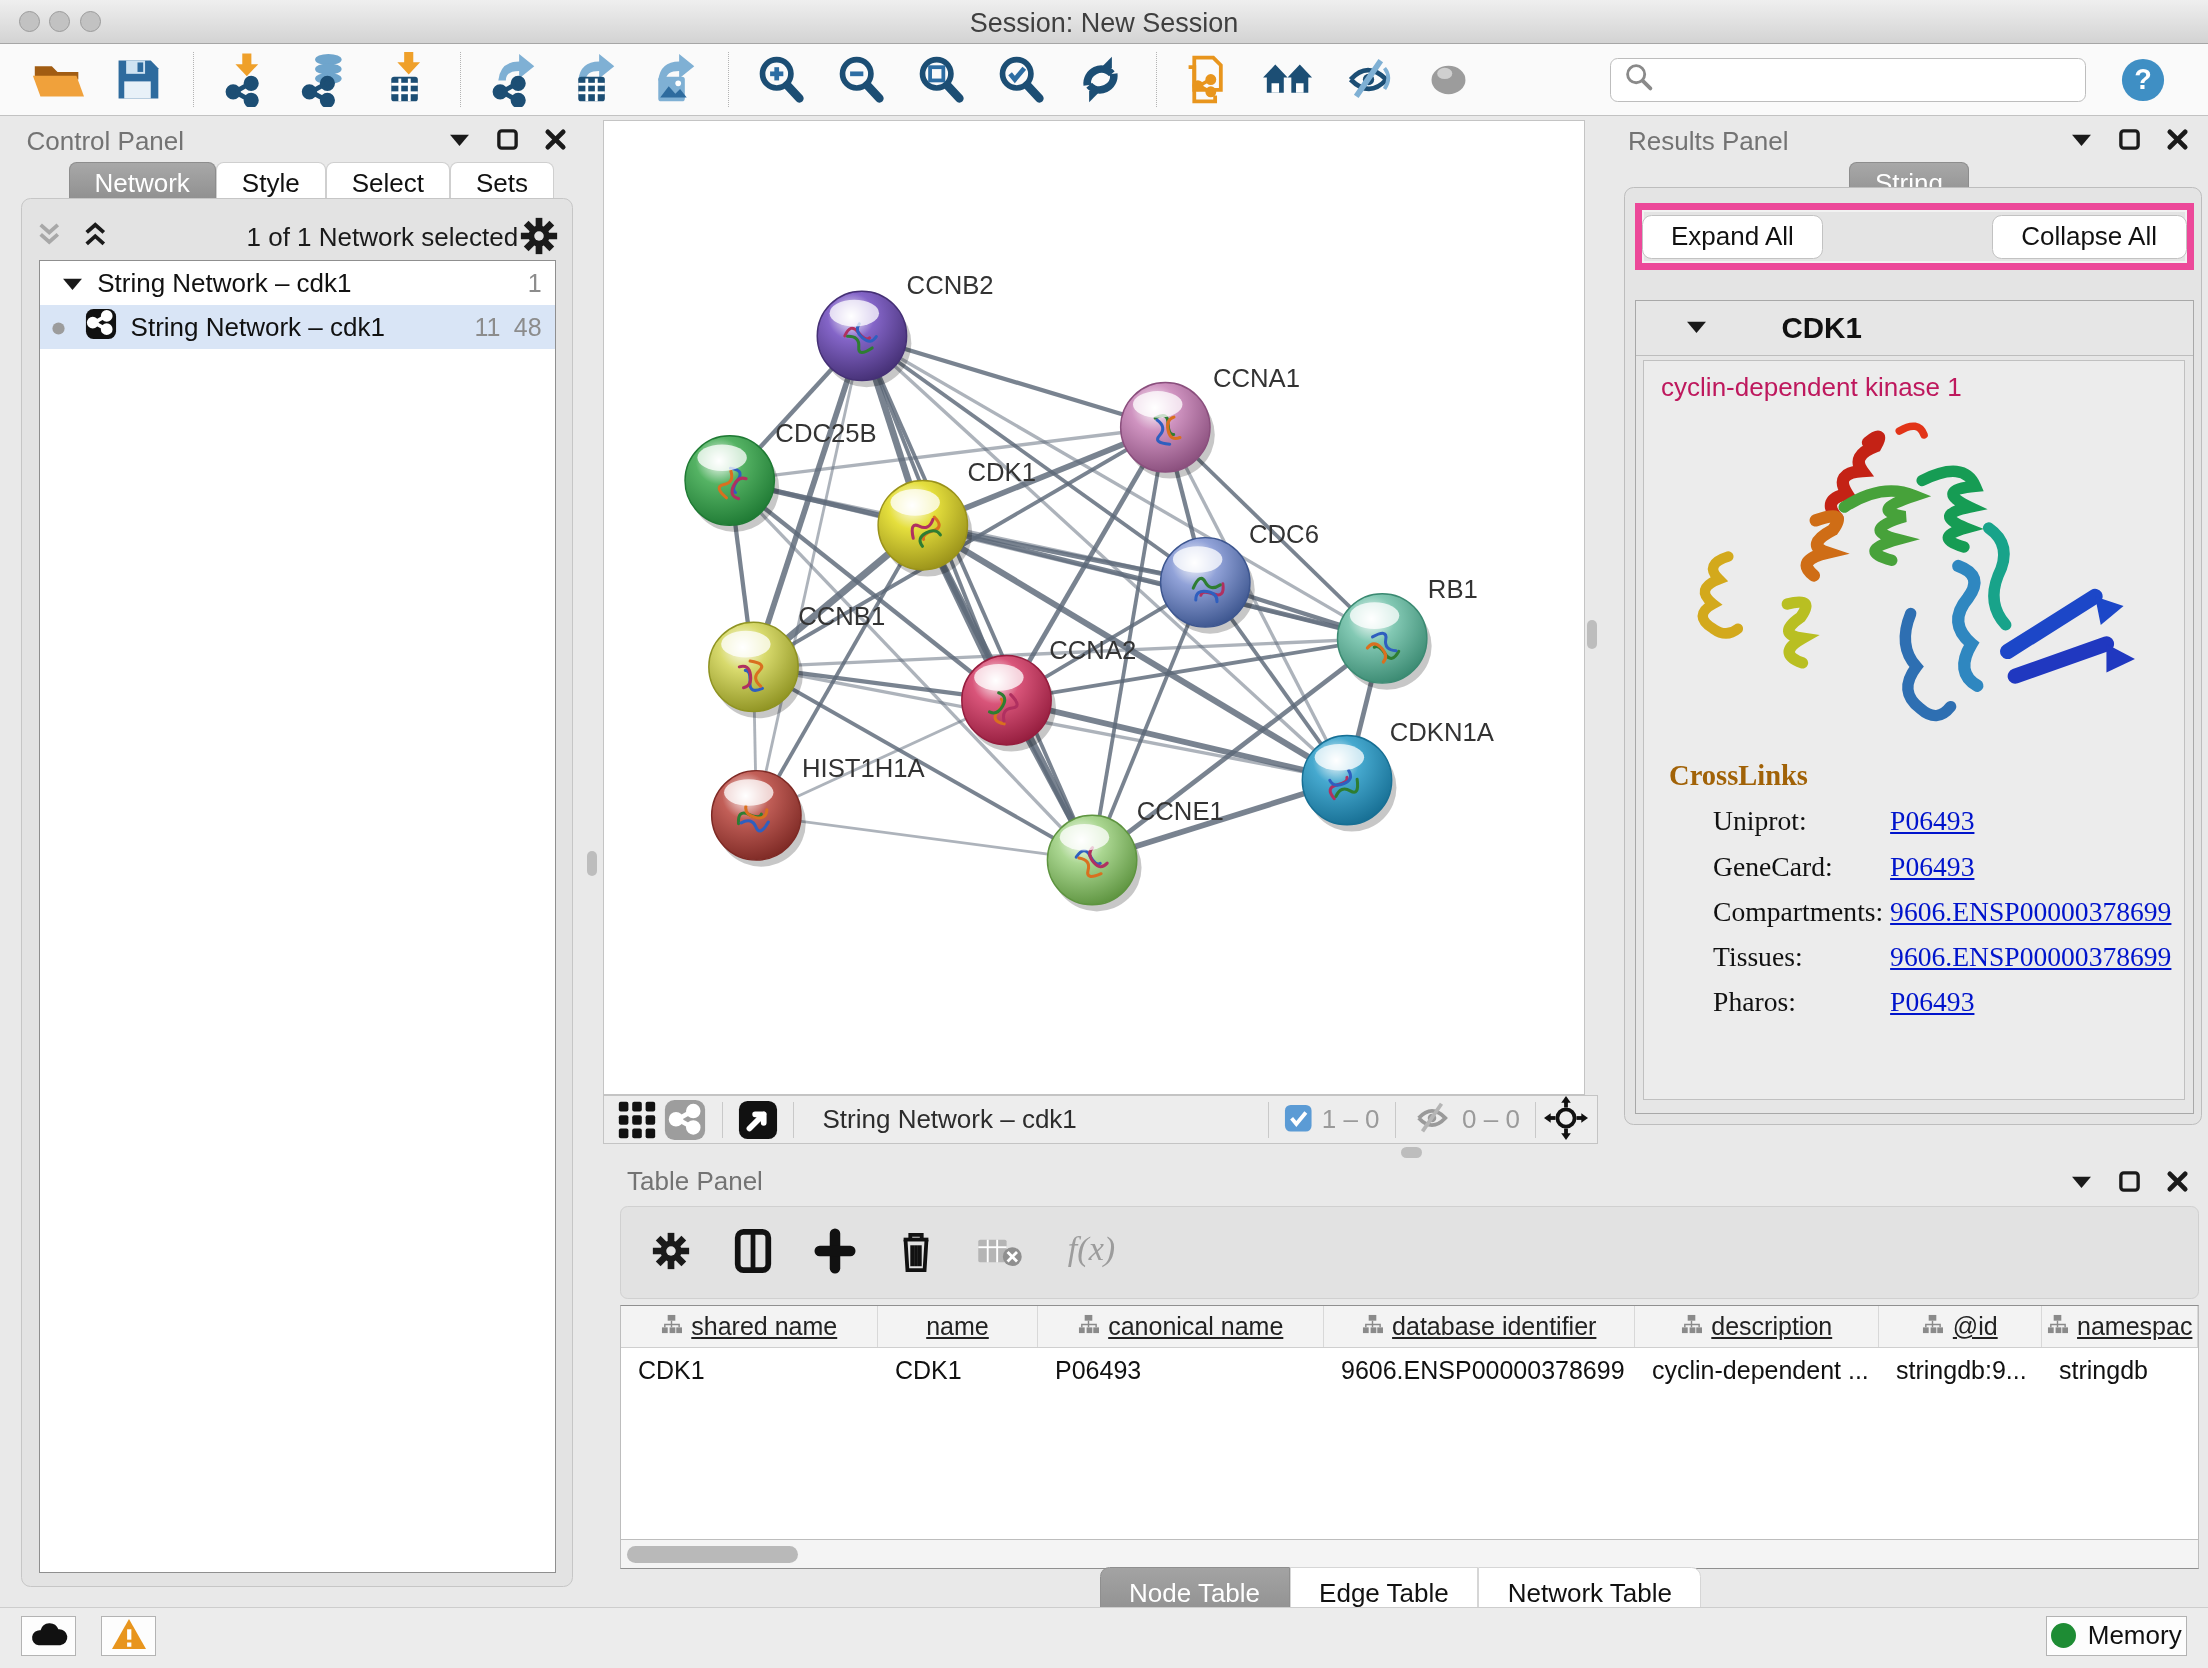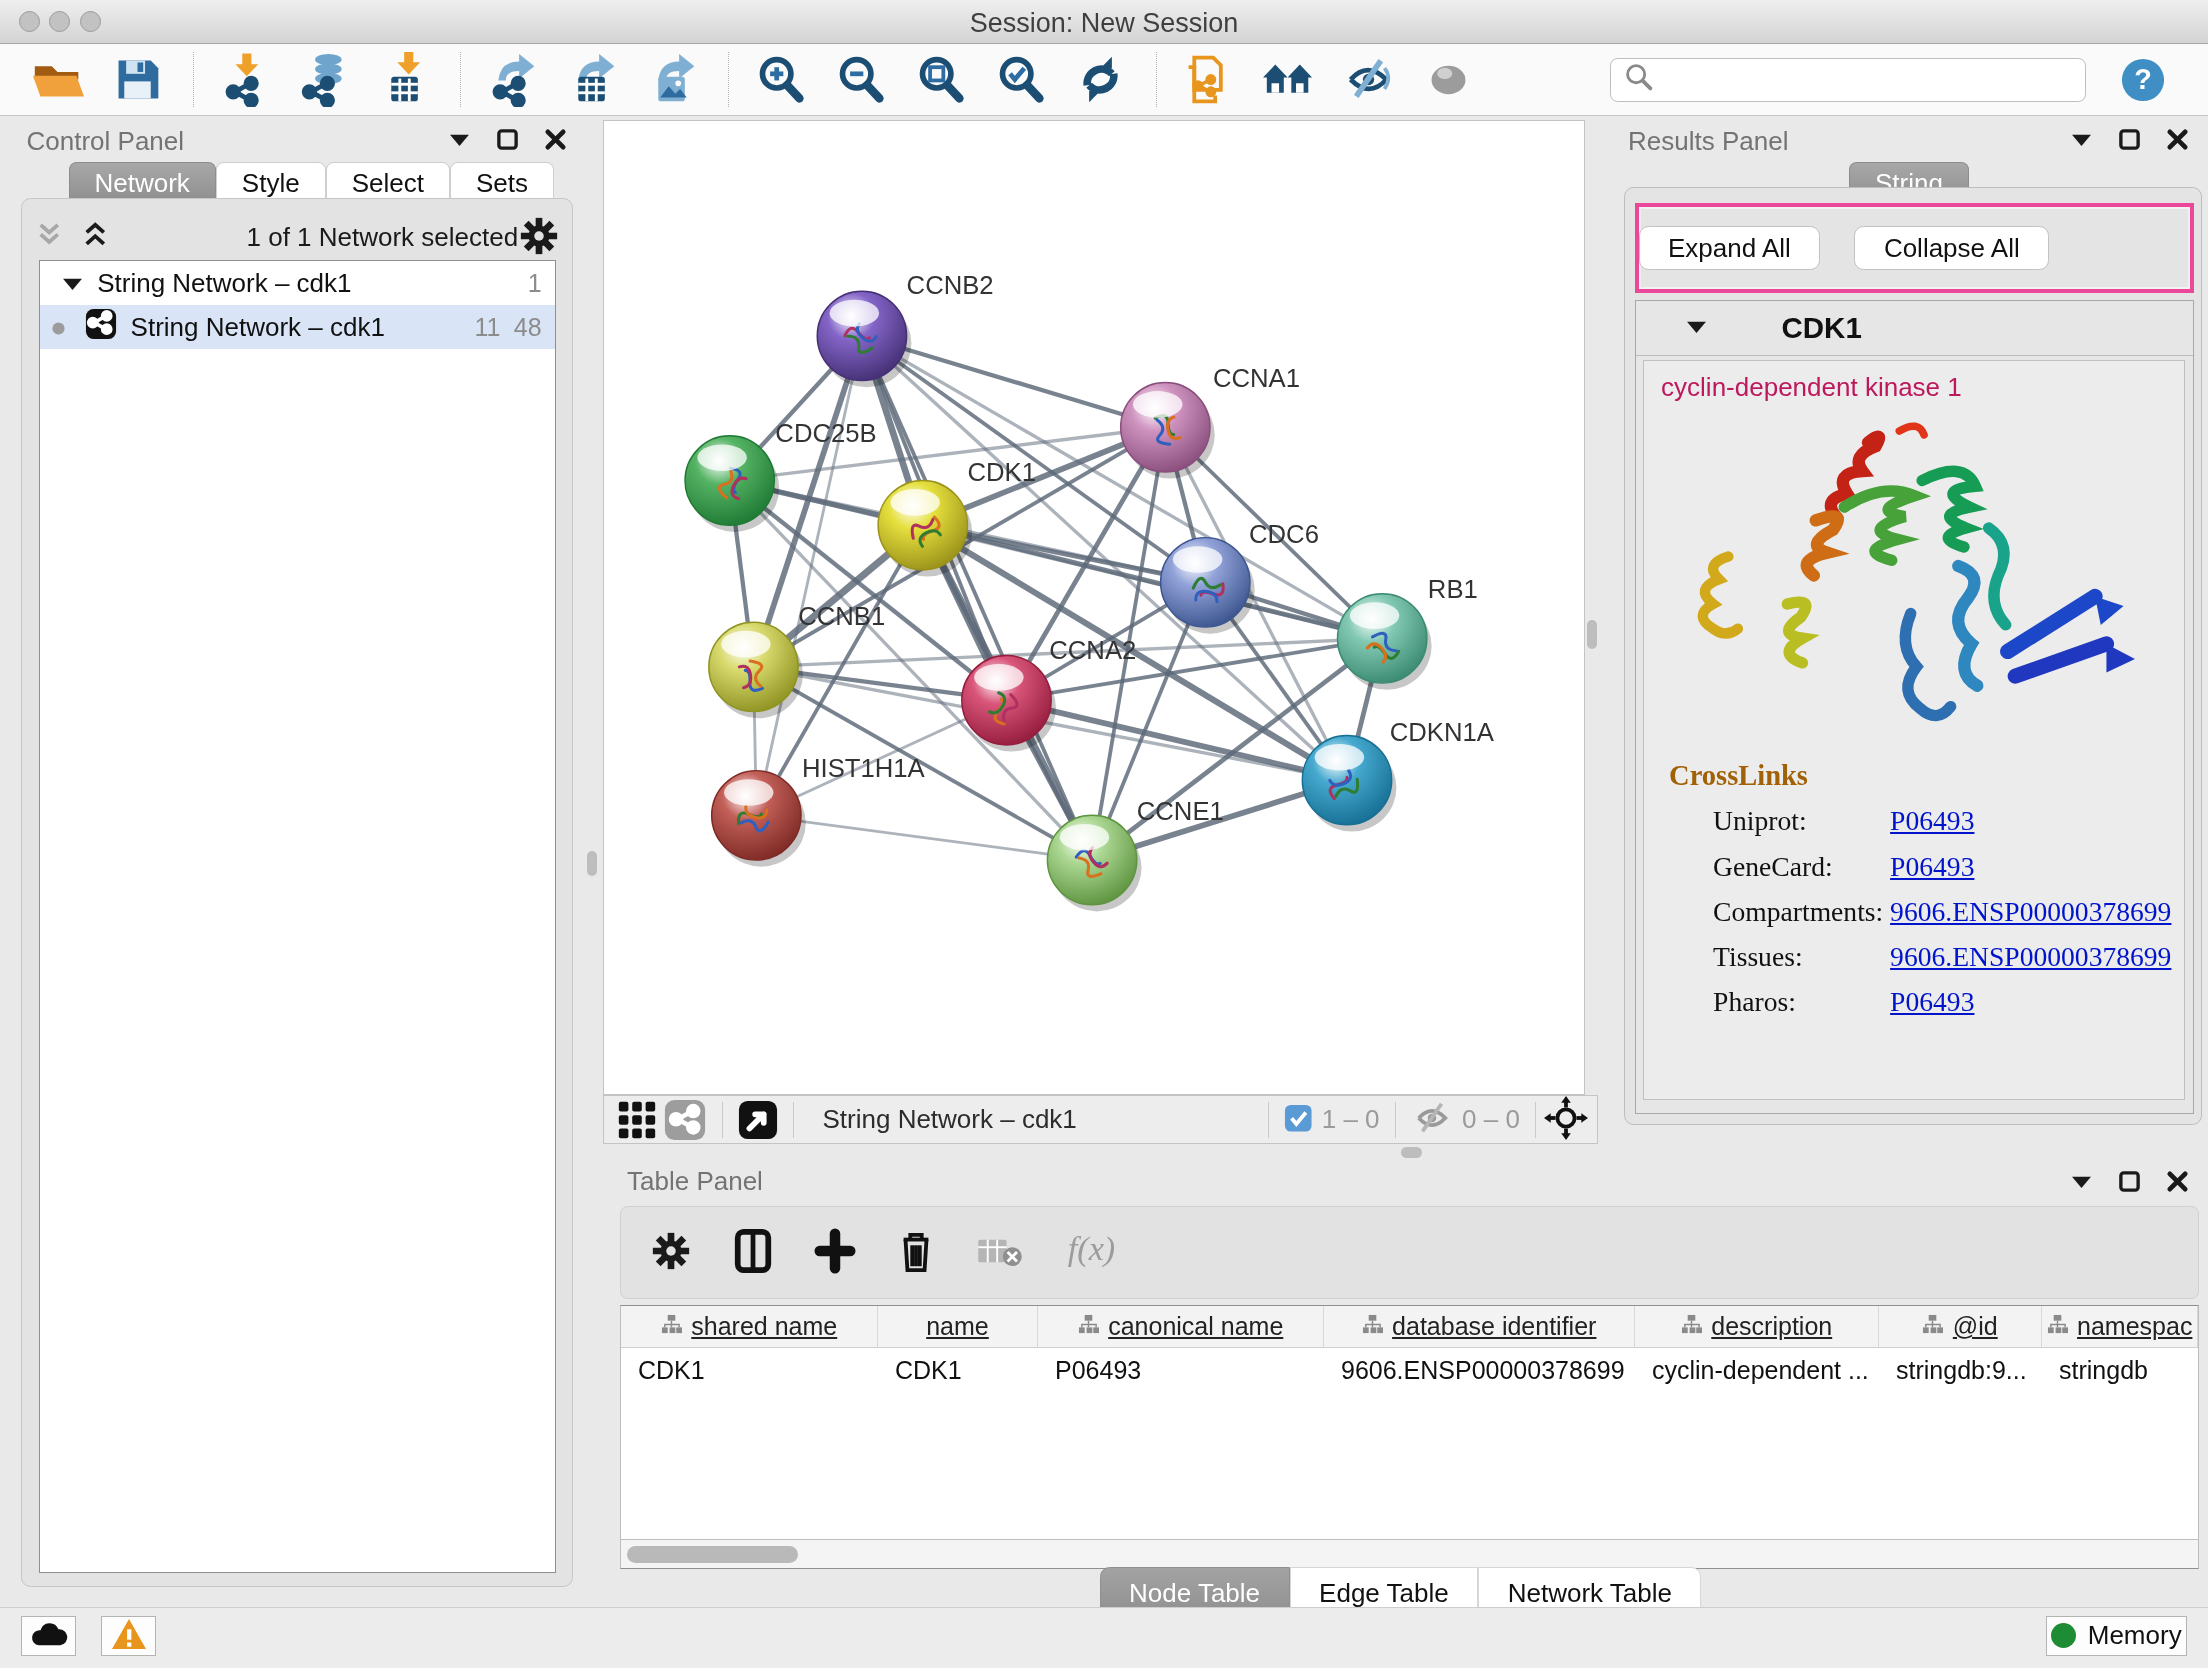--- a/index.html
+++ b/index.html
@@ -59,22 +59,22 @@
   .cnt-label { font-size:26px; color:#9a9a9a; margin-left:9.5px; }
   .nub { background:#bdbdbd; border-radius:9.5px; }
 
   
   #results-panel { left:1607px; top:120px; width:601px; height:1042px; }
   #rp-header { left:21px; top:5.7px; }
   #rp-ctrls { right:19px; top:7.6px; }
   #rp-tab { left:242px; top:42px; }
   #rp-group { left:17px; top:67px; width:578px; height:938px; background:#e4e4e4;
     border:1px solid #bdbdbd; border-radius:9.5px; }
-  #rp-btnbox { left:9.5px; top:15px; width:559px; height:90px; border:4px solid #ec4899;
-    box-shadow:inset 0 0 0 1.9px #f2f2f2; display:flex; align-items:center; justify-content:flex-start; gap:34px; }
+  #rp-btnbox { left:9.5px; top:15px; width:559px; height:67px; border:7px solid #ec4899;
+    box-shadow:inset 0 0 0 1.9px #f2f2f2; display:flex; align-items:center; justify-content:space-between; gap:34px; }
   .rp-btn { height:44px; padding:0 28.5px; background:#fff; border:1px solid #c2c2c2; border-radius:9.5px;
     font-size:26px; color:#111; display:flex; align-items:center; }
   #rp-gene-box { left:9.5px; top:112px; width:559px; height:814px; border:1px solid #a8a8a8; background:#e6e6e6; }
   #rp-gene-header { height:55px; border-bottom:1px solid #bdbdbd; display:flex; align-items:center; }
   #rp-gene-name { font-size:29.5px; font-weight:bold; color:#111; margin-left:74px; }
   #rp-gene-content { position:absolute; left:7.6px; top:59px; width:542px; height:740px;
     border:1px solid #c0c0c0; background:#ececec; }
   #rp-desc { margin:11.4px 0 0 17px; font-size:26px; color:#be185d; }
   #crosslinks { position:absolute; left:25px; top:399px; font-family:"Liberation Serif", serif; }
   #crosslinks h3 { font-size:28.5px; color:#a16207; }

